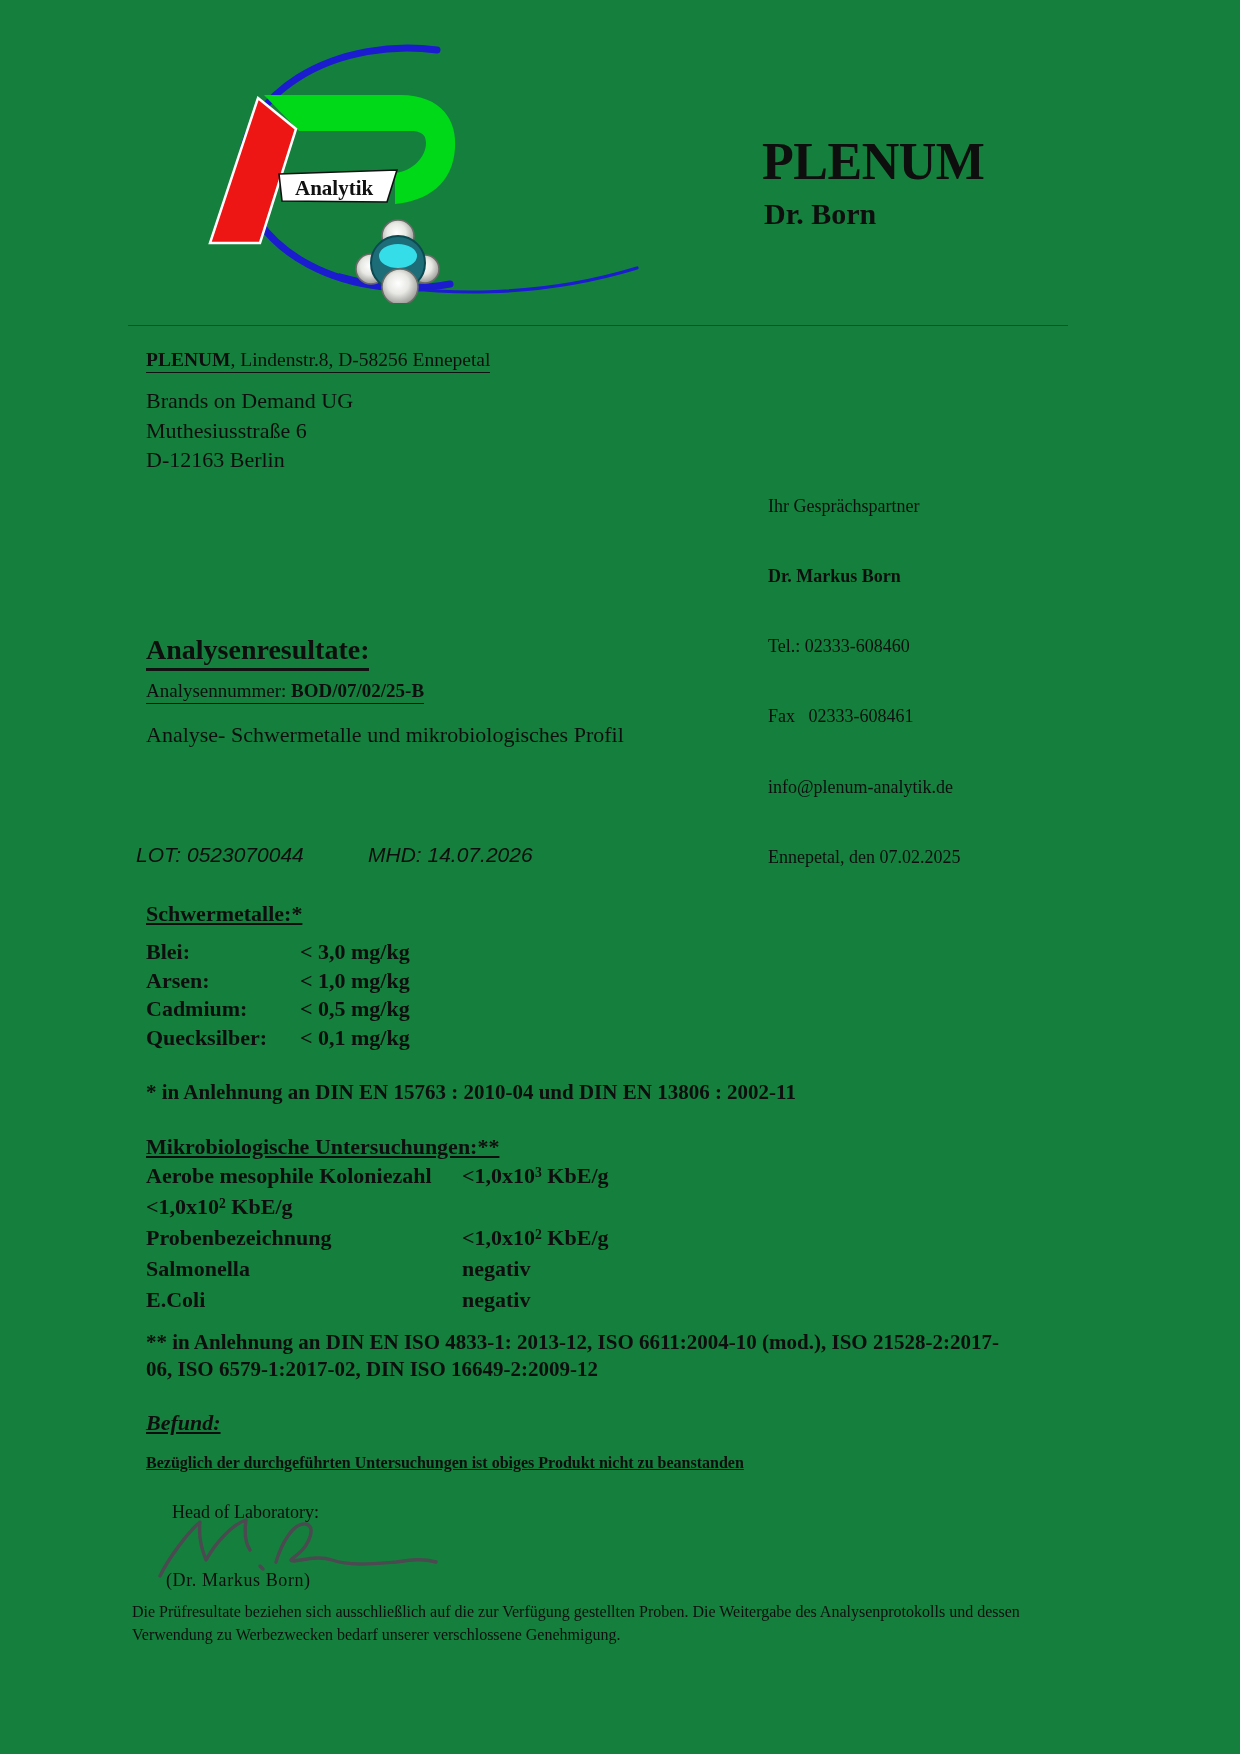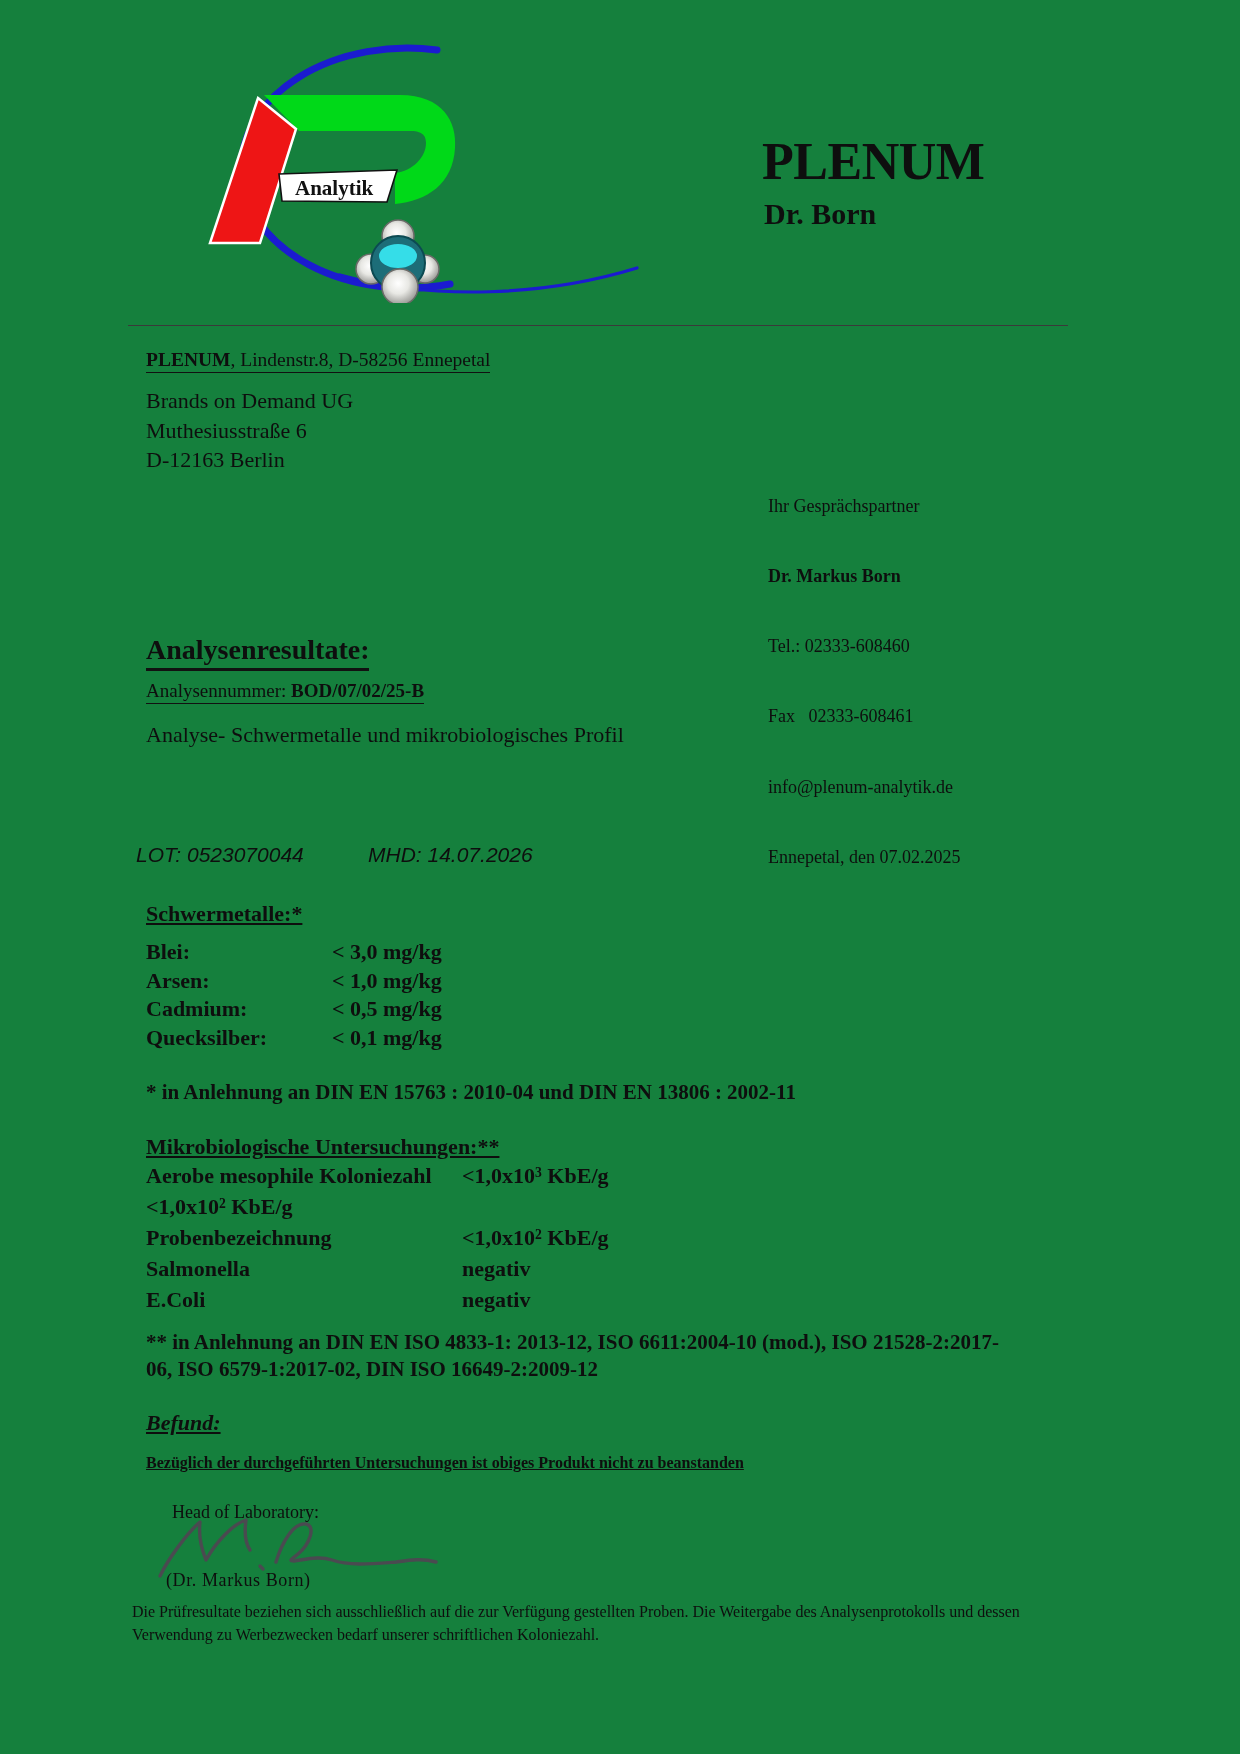--- a/index.html
+++ b/index.html
@@ -28,21 +28,21 @@
 
   .sans-it{font-family:"Liberation Sans",sans-serif;font-style:italic;font-size:21px;}
   .sample-line{left:136px;top:780px;}
   .sample-line .lbl{font-weight:bold;border-bottom:2px solid #111;padding-right:8px;}
   .lot{left:136px;top:843px;}
   .mhd{left:368px;top:843px;}
 
   .sec-head{font-size:22px;font-weight:bold;text-decoration:underline;}
   .hm-head{left:146px;top:901px;}
   .hm-table{left:146px;top:938px;font-size:22px;font-weight:bold;line-height:28.5px;}
-  .hm-row{display:flex;gap:32px;}
+  .hm-row{display:flex;}
   .hm-row .lbl{width:154px;}
   .foot{font-size:21px;font-weight:bold;}
   .hm-foot{left:146px;top:1080px;}
 
   .micro-head{left:146px;top:1134px;}
   .micro-table{left:146px;top:1162px;font-size:22px;font-weight:bold;line-height:28px;}
   .micro-row{display:flex;}
   .micro-row .lbl{min-width:316px;}
   .sup{font-size:0.62em;position:relative;top:-0.45em;}
   .unit{white-space:pre;}
@@ -179,16 +179,16 @@
   <svg class="abs sig-svg" width="300" height="75" viewBox="0 0 300 75">
     <g fill="none" stroke="#4a4a50" stroke-width="3.4" stroke-linecap="round" stroke-linejoin="round">
       <path d="M 12 62 C 20 45 40 18 52 8 C 50 25 55 38 58 46 C 68 28 85 10 98 6 C 96 20 98 30 102 36"></path>
       <path d="M 112 52 l 3 3"></path>
       <path d="M 128 48 C 134 28 146 8 158 10 C 168 12 162 30 150 40 C 144 45 140 47 146 47 C 160 45 172 42 184 46 C 202 52 222 50 248 48 C 262 46 274 44 288 48"></path>
     </g>
   </svg>
 
   <div class="abs footer">
     <div>Die Prüfresultate beziehen sich ausschließlich auf die zur Verfügung gestellten Proben. Die Weitergabe des Analysenprotokolls und dessen</div>
-    <div>Verwendung zu Werbezwecken bedarf unserer schriftlichen Koloniezahl.</div>
+    <div>Verwendung zu Werbezwecken bedarf unserer verschlossene Genehmigung.</div>
   </div>
 
 </div>
 
 </body></html>

